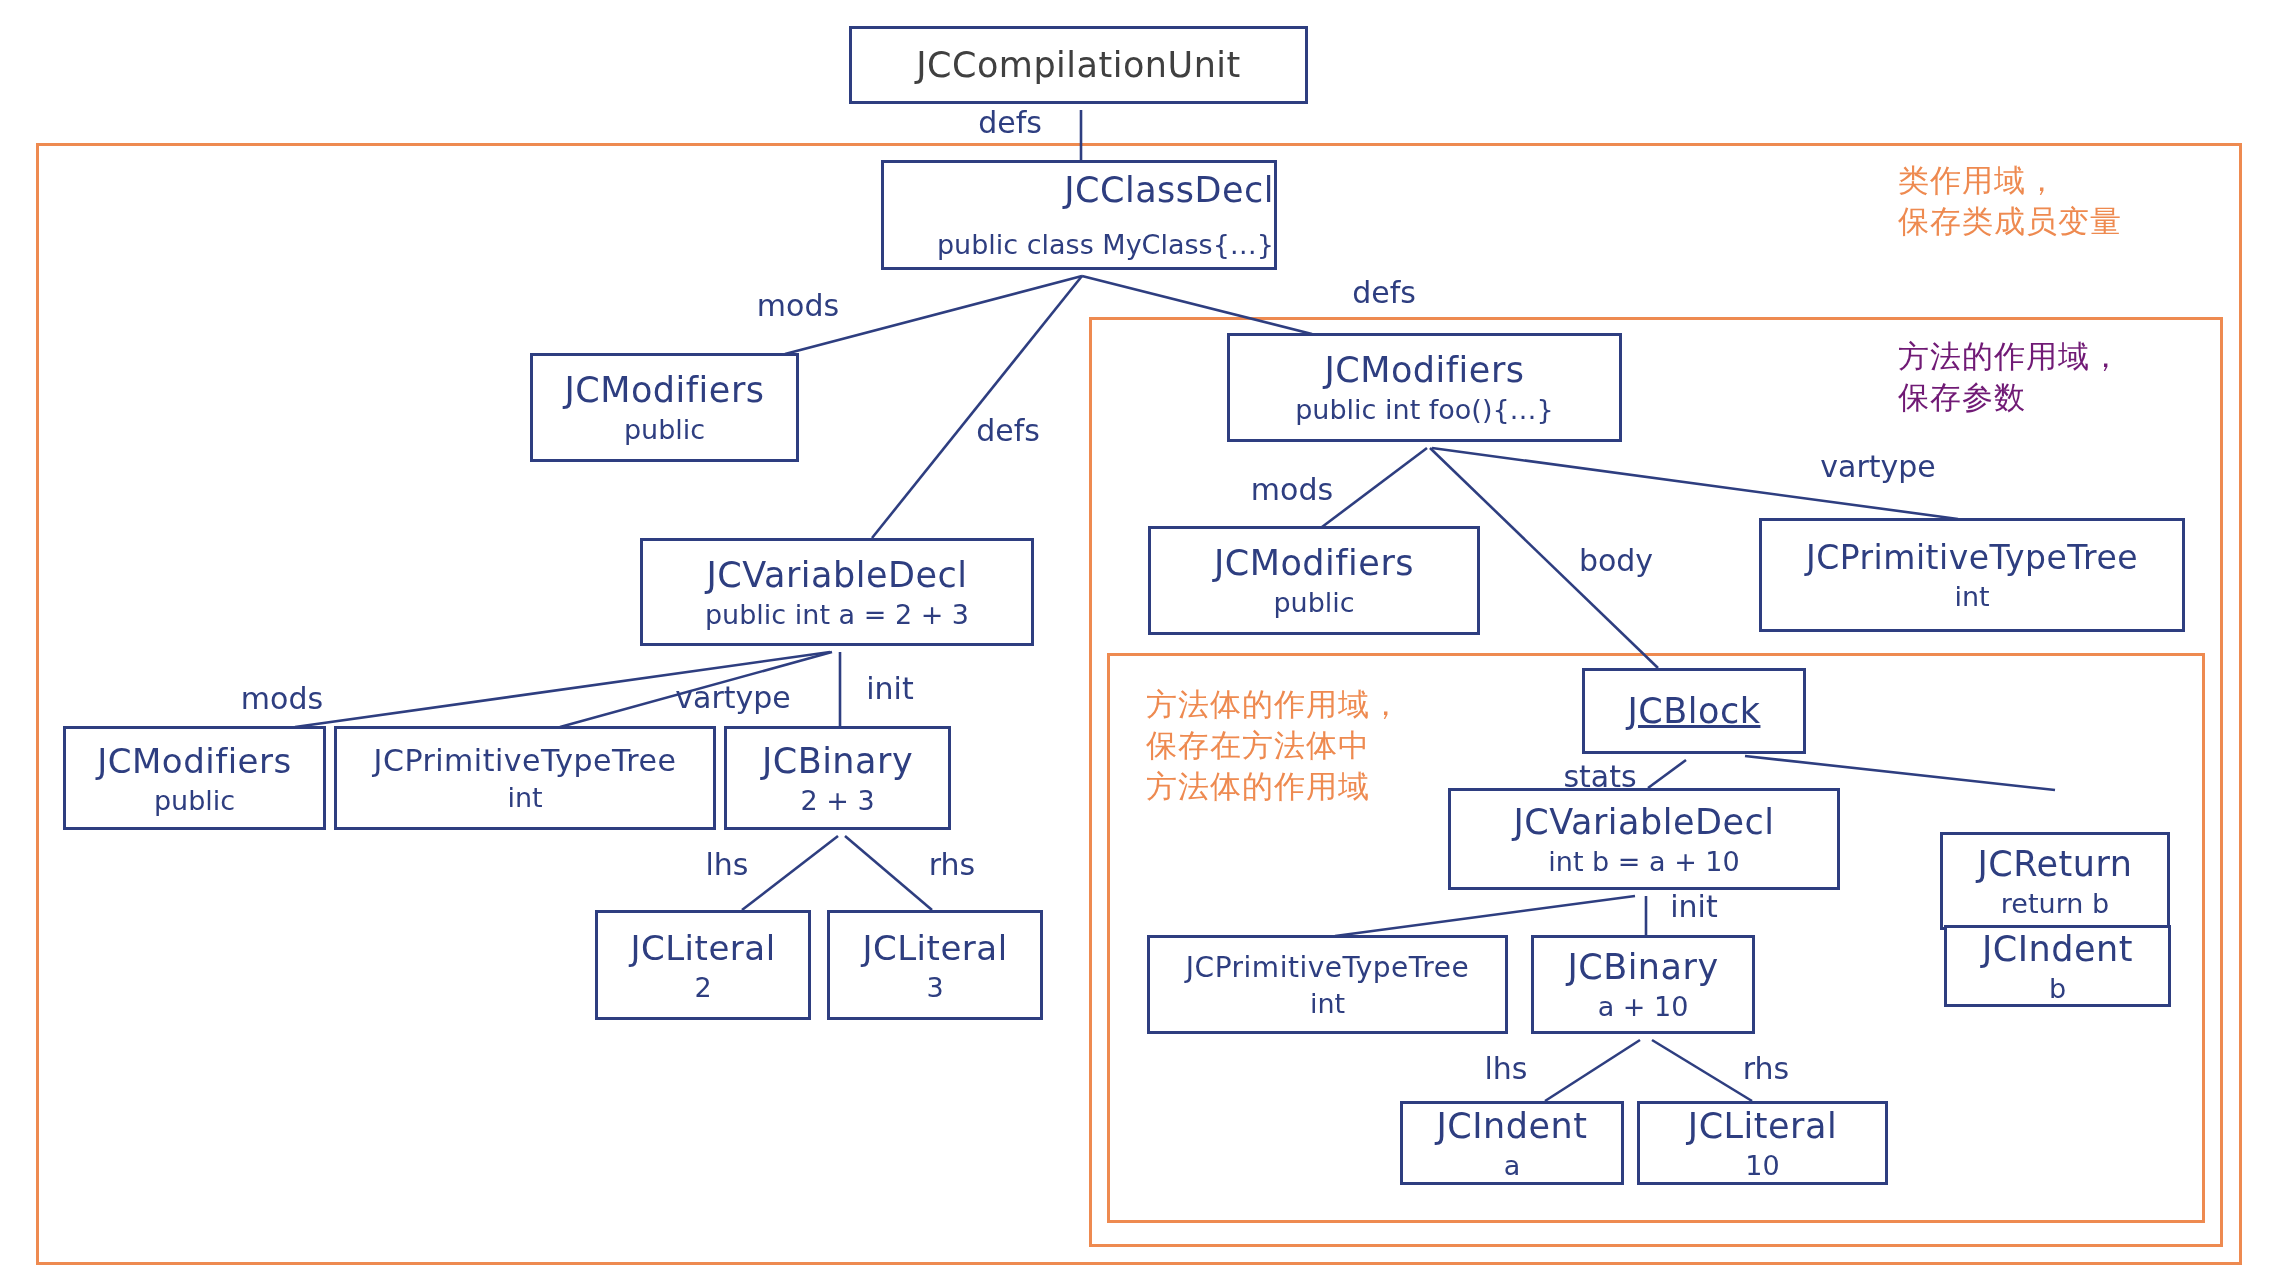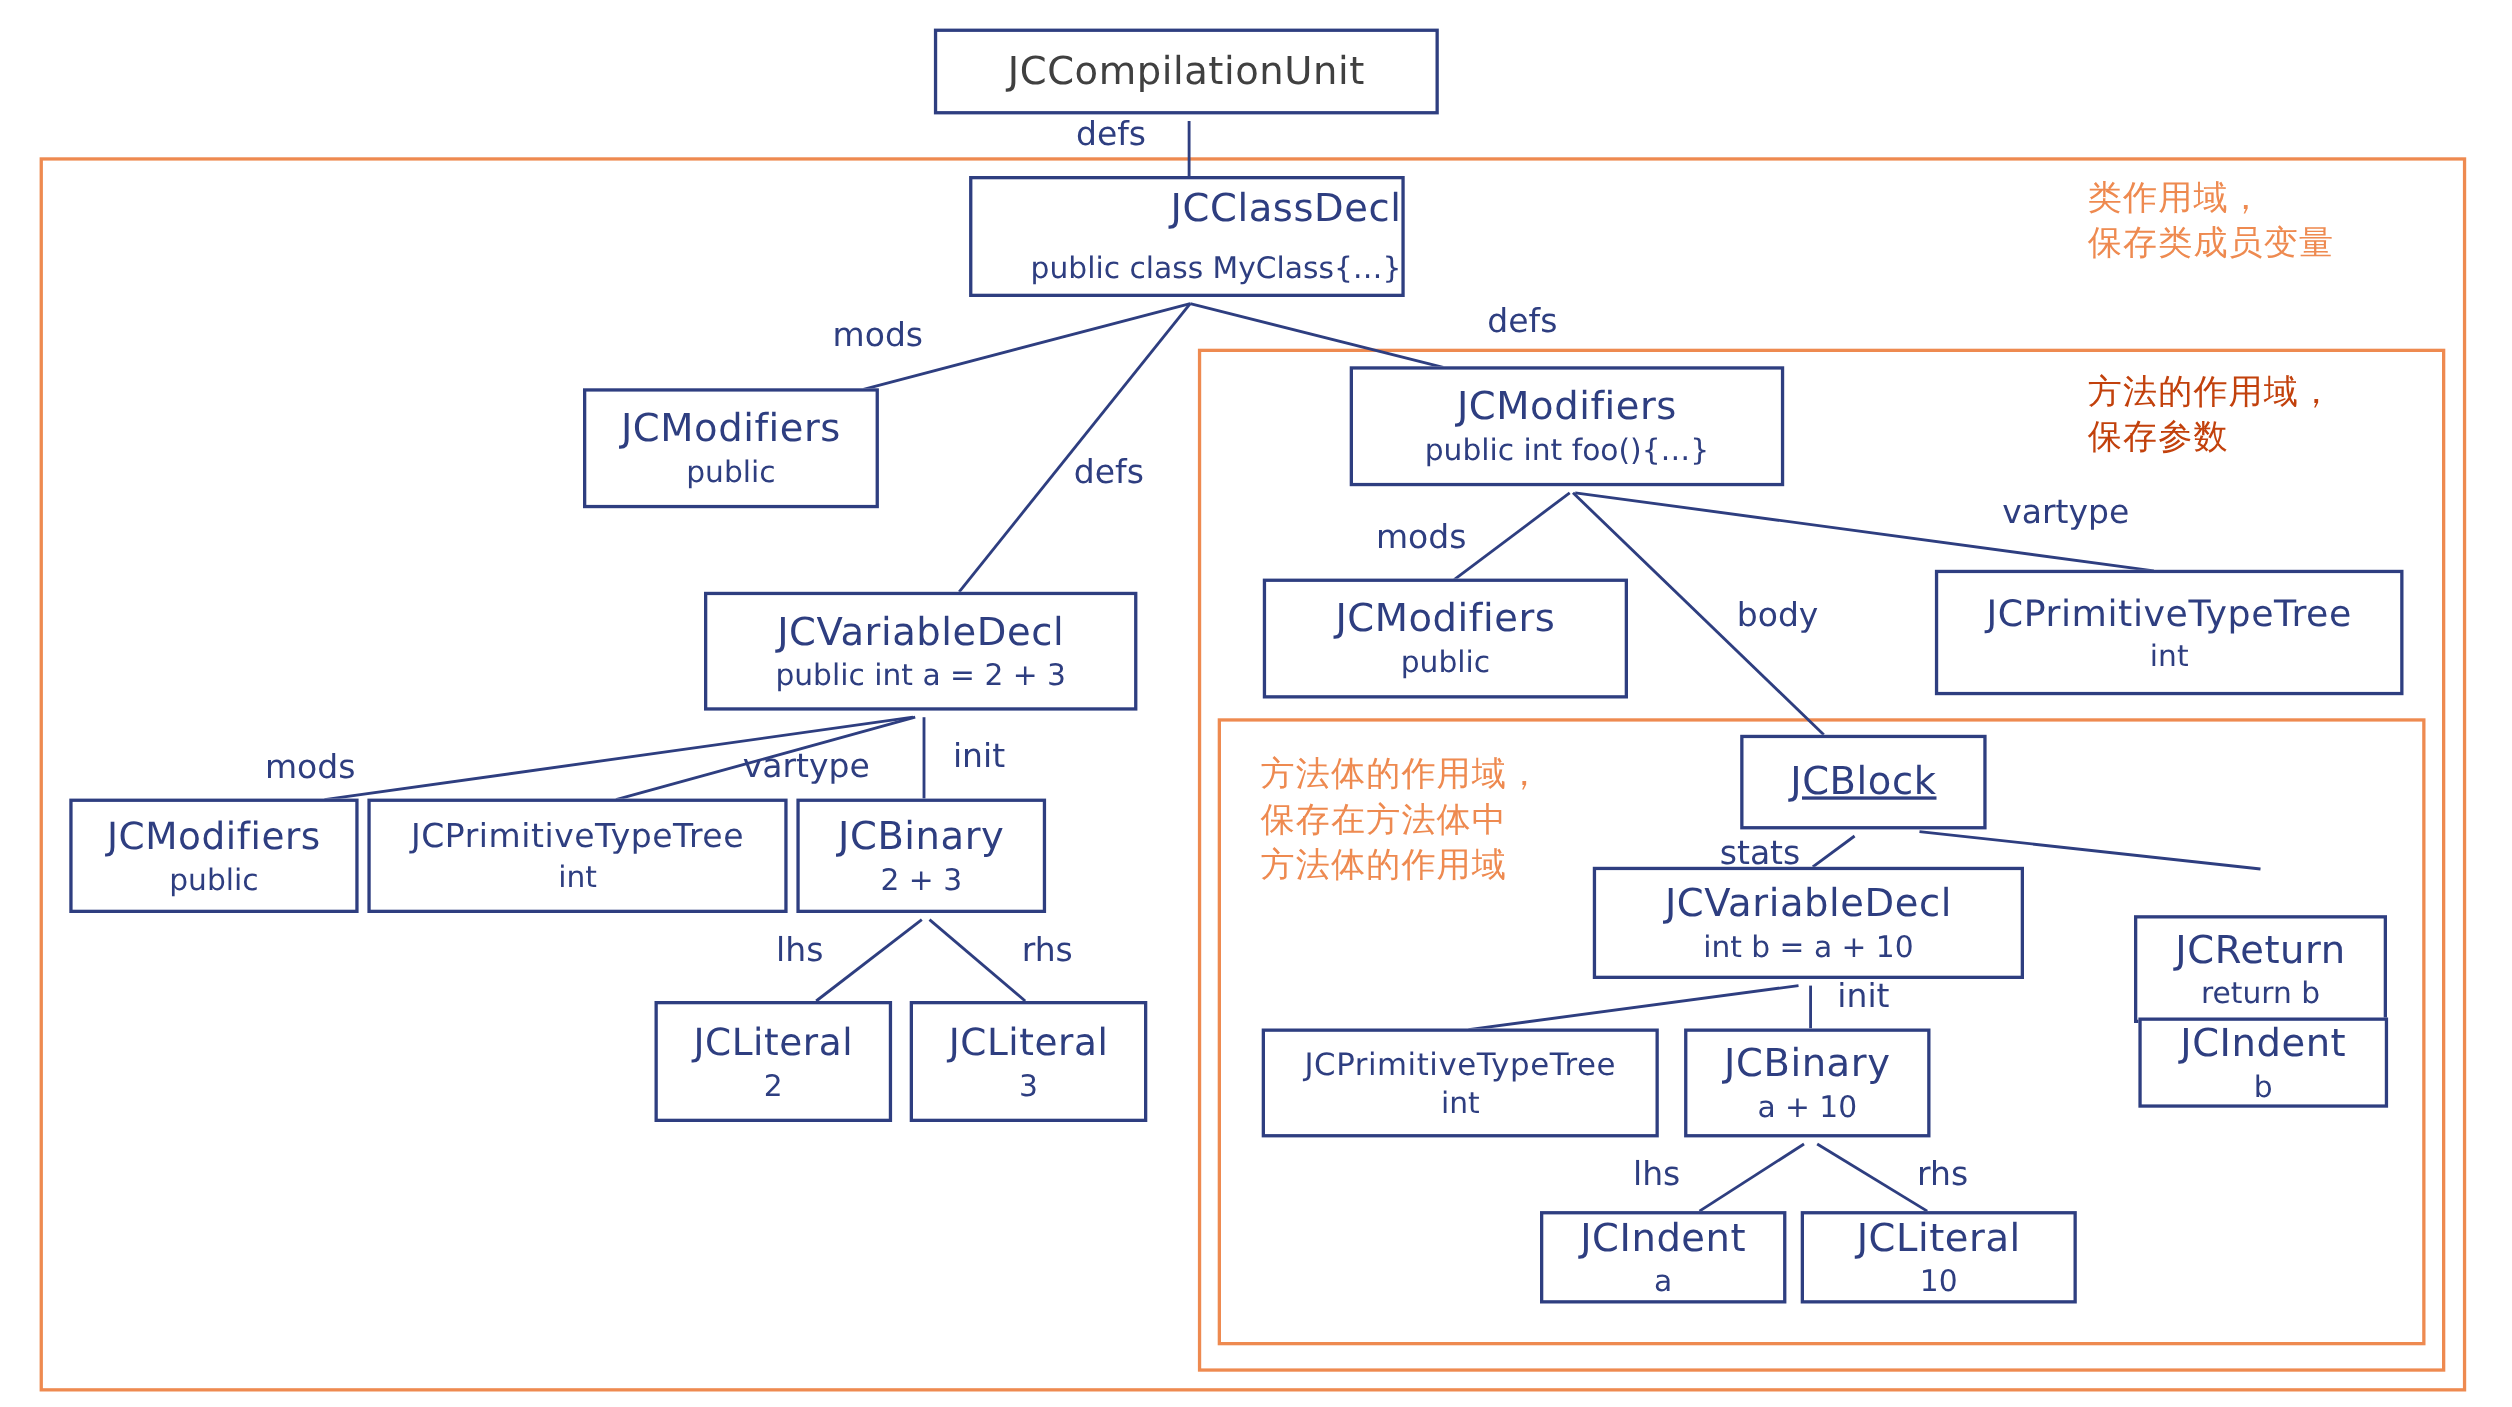--- a/index.html
+++ b/index.html
@@ -17,21 +17,21 @@
 </head>
 <body>
 
 <div id="stage" style="width: 2284px; height: 1279px;">
     <div class="scope" style="left: 36px; top: 143px; width: 2200px; height: 1116px; border-width: 3px; border-color: rgb(238, 138, 80);"></div>
     <div class="scope-label" style="left: 1898px; top: 160px; color: rgb(238, 138, 80);">
       <div>类作用域，</div>
       <div>保存类成员变量</div>
     </div>
     <div class="scope" style="left: 1089px; top: 317px; width: 1128px; height: 924px; border-width: 3px; border-color: rgb(238, 138, 80);"></div>
-    <div class="scope-label" style="left: 1898px; top: 336px; color: #c2410c;">
+    <div class="scope-label" style="left: 1898px; top: 336px; color: #701a75;">
       <div>方法的作用域，</div>
       <div>保存参数</div>
     </div>
     <div class="scope" style="left: 1107px; top: 653px; width: 1092px; height: 564px; border-width: 3px; border-color: rgb(238, 138, 80);"></div>
     <div class="scope-label" style="left: 1146px; top: 670px; color: rgb(238, 138, 80); margin-top: 14px;">
       <div>方法体的作用域，</div>
       <div>保存在方法体中</div>
       <div>方法体的作用域</div>
     </div>
     <svg width="2284" height="1279">

